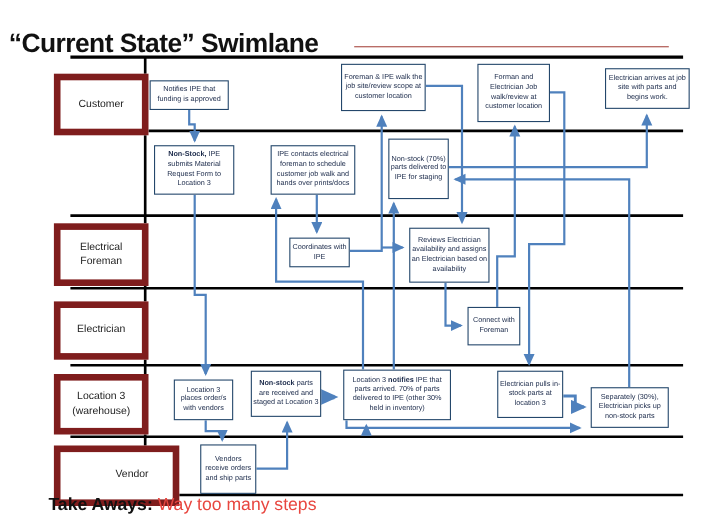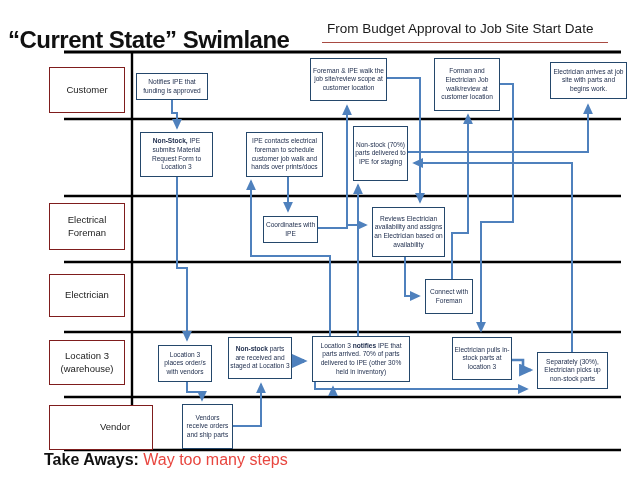--- a/index.html
+++ b/index.html
@@ -4,39 +4,38 @@
 <style>
   html,body{margin:0;padding:0;background:#fff;}
   #canvas{position:relative;width:638px;height:479px;background:#fff;overflow:hidden;
           font-family:"Liberation Sans",sans-serif;}
   .title{position:absolute;left:8px;top:26px;font-size:24px;font-weight:bold;color:#111;
          letter-spacing:-0.5px;}
   .subtitle{position:absolute;left:327px;top:21px;font-size:13.5px;color:#1a1a1a;}
   .sub-underline{position:absolute;left:322px;top:42px;width:286px;height:0;
                  border-top:1px solid #a84a42;}
   svg.wires{position:absolute;left:0;top:0;pointer-events:none;}
-  .lbox{position:absolute;left:49px;width:74px;border:1px solid #7f1d1d;background:#fff;
+  .lbox{position:absolute;left:49px;width:74px;border:6px solid #7f1d1d;background:#fff;
         display:flex;align-items:center;justify-content:center;text-align:center;
         font-size:9.5px;color:#222;white-space:pre-line;line-height:1.35;}
   .pbox{position:absolute;border:1.2px solid #24476b;background:#fff;color:#1b2a4a;
         display:flex;align-items:center;justify-content:center;text-align:center;
         font-size:6.6px;line-height:1.3;padding:1px;box-sizing:border-box;}
   .pbox .txt{width:100%;}
   .pbox b{font-weight:bold;}
   .takeaways{position:absolute;left:44px;top:451px;font-size:16px;}
   .takeaways .lbl{font-weight:bold;color:#111;}
   .takeaways .note{color:#e8463f;}
 </style>
 </head>
 <body>
 
 <div id="canvas">
 
   <div class="title">“Current State” Swimlane</div>
-  <div class="subtitle">From Budget Approval to Job Site Start Date</div>
   <div class="sub-underline"></div>
 
   <svg class="wires" width="638" height="479">
     <defs>
       <marker id="ah" markerWidth="6" markerHeight="6" refX="4.6" refY="2.5" orient="auto">
         <path d="M0,0 L5.5,2.5 L0,5 z" fill="#4f81bd"></path>
       </marker>
     </defs>
 
     <g stroke="#000">

